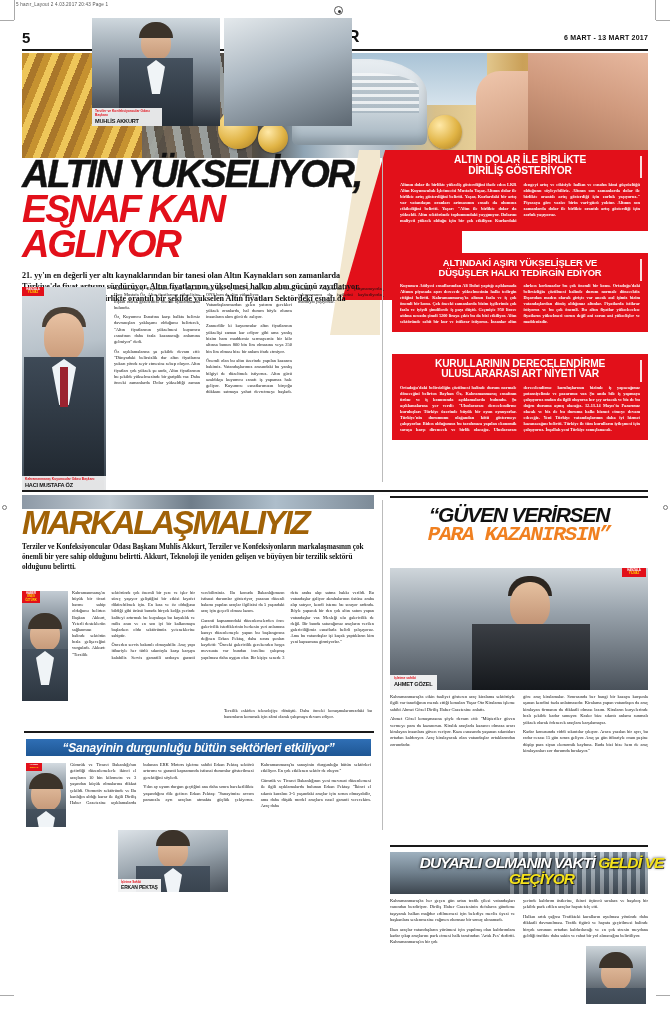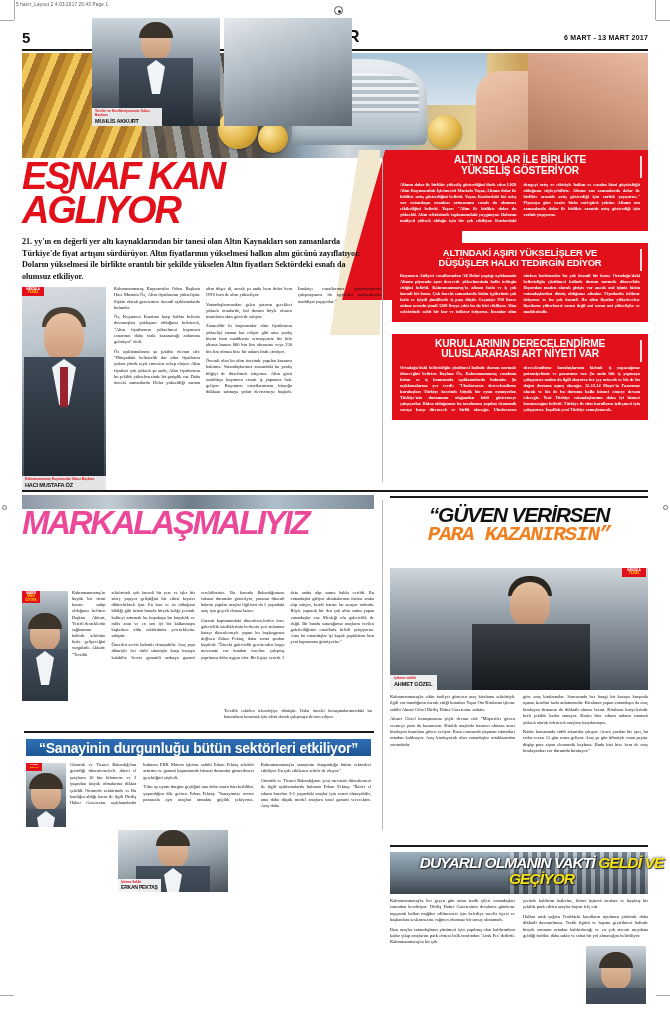--- a/index.html
+++ b/index.html
@@ -121,21 +121,21 @@
   }
   .cream-wedge {
     position:absolute; left:330px; top:150px; width:50px; height:185px;
     background:#f2e7cf; clip-path:polygon(58% 0,100% 0,100% 100%,0 100%);
     z-index:0;
   }
 
   
   .redcol { position:absolute; left:392px; top:150px; width:256px; }
   .red-band { background:#e2101a; color:#fff; padding:5px 8px 7px; position:relative; }
-  .red-band + .red-band { margin-top:12px; }
+  .red-band + .red-band { margin-top:22px; }
   .rb-title {
     font-family:"Liberation Sans", sans-serif; font-weight:bold;
     font-size:10.2px; line-height:1.06; text-align:center; letter-spacing:-.2px;
   }
   .rb-title.sm { font-size:9.4px; }
   .rb-bar { position:absolute; right:6px; top:6px; width:2px; height:22px; background:#fff; opacity:.85; }
   .rb-body {
     margin-top:5px; column-count:2; column-gap:7px;
     font-family:"Liberation Serif", serif; font-weight:bold;
     font-size:4.4px; line-height:1.38; text-align:justify; color:#fff;
@@ -182,21 +182,21 @@
   
   .hr-thick { position:absolute; left:22px; width:626px; height:2px; background:#1a1a1a; }
   .hr-thin  { position:absolute; width:1px; background:#bbb; }
 
   
   .mk-block { position:absolute; left:22px; top:508px; width:352px; }
   .mk-strip { position:absolute; left:22px; top:495px; width:352px; height:14px; overflow:hidden;
     background:linear-gradient(90deg,#8d99a6,#c2ccd4 25%,#6f7d8a 48%,#aebecb 72%,#7d8b98); }
   .mk-title {
     font-family:"Liberation Sans", sans-serif; font-weight:bold; font-style:italic;
-    font-size:33px; line-height:.92; letter-spacing:-2.3px; color:#ec4899;
+    font-size:33px; line-height:.92; letter-spacing:-2.3px; color:#a16207;
   }
   .mk-deck {
     margin-top:5px; width:350px; font-family:"Liberation Serif", serif; font-weight:bold;
     font-size:7.2px; line-height:1.38; color:#111;
   }
   .mk-body { position:absolute; left:22px; top:590px; width:352px;
     column-count:4; column-gap:6px; font-size:4.4px; line-height:1.4;
     text-align:justify; color:#111; }
   .mk-body p { margin:0 0 3px; }
   .mk-photo-a {
@@ -248,22 +248,22 @@
     column-count:2; column-gap:8px; font-size:4.5px; line-height:1.42; text-align:justify; color:#111; }
   .gv-body p { margin:0 0 3px; }
 
   
   .blue-band {
     position:absolute; left:26px; top:739px; width:345px; height:17px;
     background:linear-gradient(180deg,#2f6fb5,#1e5694);
     display:flex; align-items:center; justify-content:center;
   }
   .blue-band span {
-    font-family:"Liberation Sans", sans-serif; font-weight:bold; font-size:14px;
-    color:#fff; letter-spacing:-.2px;
+    font-family:"Liberation Sans", sans-serif; font-weight:bold; font-size:12px;
+    color:#fff; letter-spacing:-.2px;font-style:italic;
   }
   .bl-body { position:absolute; left:26px; top:762px; width:345px;
     column-count:3; column-gap:7px; font-size:4.5px; line-height:1.42; text-align:justify; color:#111; }
   .bl-body p { margin:0 0 3px; }
   .bl-photo-a {
     float:left; width:40px; height:64px; margin:1px 4px 3px 0; position:relative; overflow:hidden;
     background:linear-gradient(180deg,#d3dae0,#7e8a94 45%,#2a323a);
   }
   .bl-photo-b {
     position:absolute; left:118px; top:68px; width:110px; height:62px; overflow:hidden;
@@ -333,29 +333,30 @@
     <div class="coin" style="left:236px; top:70px; width:30px; height:30px;"></div>
     <div class="coin" style="left:406px; top:62px; width:34px; height:34px;"></div>
     <div class="hand2"></div>
     <div class="hand"></div>
   </div>
 
   <div class="cream-wedge"></div>
   <div class="red-wedge"></div>
 
   <div class="hero-block">
+    <div class="hl-1">ALTIN YÜKSELİYOR,</div>
     <div class="hl-2">ESNAF KAN AĞLIYOR</div>
     <div class="hero-deck">21. yy'ın en değerli yer altı kaynaklarından bir tanesi olan Altın Kaynakları son zamanlarda Türkiye'de fiyat artışını sürdürüyor. Altın fiyatlarının yükselmesi halkın alım gücünü zayıflatıyor. Doların yükselmesi ile birlikte orantılı bir şekilde yükselen Altın fiyatları Sektördeki esnafı da olumsuz etkiliyor.</div>
   </div>
 
   <div class="redcol">
     <div class="red-band">
       <div class="rb-bar"></div>
       <div class="rb-title">ALTIN DOLAR İLE BİRLİKTE</div>
-      <div class="rb-title">YÜKSELİŞ GÖSTERİYOR</div>
+      <div class="rb-title">DİRİLİŞ GÖSTERİYOR</div>
       <div class="rb-body">Altının dolar ile birlikte yükseliş gösterdiğini ifade eden LKR Altın Kuyumculuk İşletmecisi Mustafa Yaşar, Altının dolar ile birlikte artış gösterdiğini belirtti. Yaşar, Kurlardaki bir artış var vatandaşın oranları artmasının esnafı da olumsuz etkilediğini belirtti. Yaşar: "Altın ile birlikte dolar da yükseldi. Altın sektöründe toplumundaki yaygınıyor. Dolarını maliyeti yüksek olduğu için bir çok etkiliyor. Kurlardaki dengeyi artış ve etkisiyle halkın ve esnafın kimi güçsüzlüğü olduğunu söyleyebiliriz. Altının son zamanlarda dolar ile birlikte orantılı artış gösterdiği için zorluk yaşıyoruz." Piyasaya göre vazice birin vari-gücü yoktur. Altının son zamanlarda dolar ile birlikte orantılı artış gösterdiği için zorluk yaşıyoruz.</div>
     </div>
     <div class="red-band">
       <div class="rb-bar"></div>
       <div class="rb-title sm">ALTINDAKİ AŞIRI YÜKSELİŞLER VE</div>
       <div class="rb-title sm">DÜŞÜŞLER HALKI TEDİRGİN EDİYOR</div>
       <div class="rb-body tall">Kuyumcu Atölyesi esnaflarından Ali Bulut yaptığı açıklamada Altının piyasada aşırı derecede yükselmesinin halkı tedirgin ettiğini belirtti. Kahramanmaraş'ta altının fazla ve iş çok önemli bir konu. Çok önceki zamanlarda bizim işçilerimiz çok fazla ve iyiydi şimdilerde iş payı düştü. Geçmişte 950 lirave atılma ucuzdu şimdi 5200 liraya çıktı bu da bizi etkiliyor. Altın sektöründe sabit bir kur ve istikrar istiyoruz. İnsanlar altın alırken korkmazlar bu çok önemli bir konu. Ortadoğu'daki belirsizliğin çözülmesi halinde durum normale dönecektir. Dışarıdan maden olarak girişte var ancak asıl işimiz bizim vatandaşlardan dönüş aldığımız altınlar. Fiyatlarda istikrar istiyoruz ve bu çok önemli. Bu altın fiyatlar yükselecekse fiyatların yükselmesi sorun değil ani sorun ani yükselişler ve maddenizdir.</div>
     </div>
     <div class="red-band">
       <div class="rb-bar"></div>
@@ -390,20 +391,21 @@
       <p>Önemli olan bu altın üzerinde yapılan kazanca hakimiz. Vatandaşlarımız arasındaki bu yanlış bilgiyi de düzeltmek istiyoruz. Altın gücü azaldıkça kuyumcu esnafı iş yapamaz hale geliyor. Kuyumcu esnaflarımızın birçoğu dükkanı satmaya yahut devretmeye başladı. İmalatçı esnaflarımız çalışmamıyorlar, çalışmayanca da işçilerini kaybediyorlar, maddiyat yaşıyorlar."</p>
     </div>
   </div>
 
   <div class="hr-thick" style="top:490px;"></div>
   <div class="hr-thin" style="left:382px; top:152px; height:330px;"></div>
 
   <div class="mk-strip"></div>
   <div class="mk-block">
     <div class="mk-title">MARKALAŞMALIYIZ</div>
+    <div class="mk-deck">Terziler ve Konfeksiyoncular Odası Başkanı Muhlis Akkurt, Terziler ve Konfeksiyonların markalaşmasının çok önemli bir yere sahip olduğunu belirtti. Akkurt, Teknoloji ile yeniden gelişen ve büyüyen bir terzilik sektörü olduğunu belirtti.</div>
   </div>
 
   <div class="mk-body">
     <div class="mk-photo-a">
       <div class="tag-badge" style="width:18px;">
         <div>HABER</div>
         <div class="t2">ENES ÖZTÜRK</div>
       </div>
       <div class="ph-person" style="top:26px;">
         <div class="ph-hair"></div>

